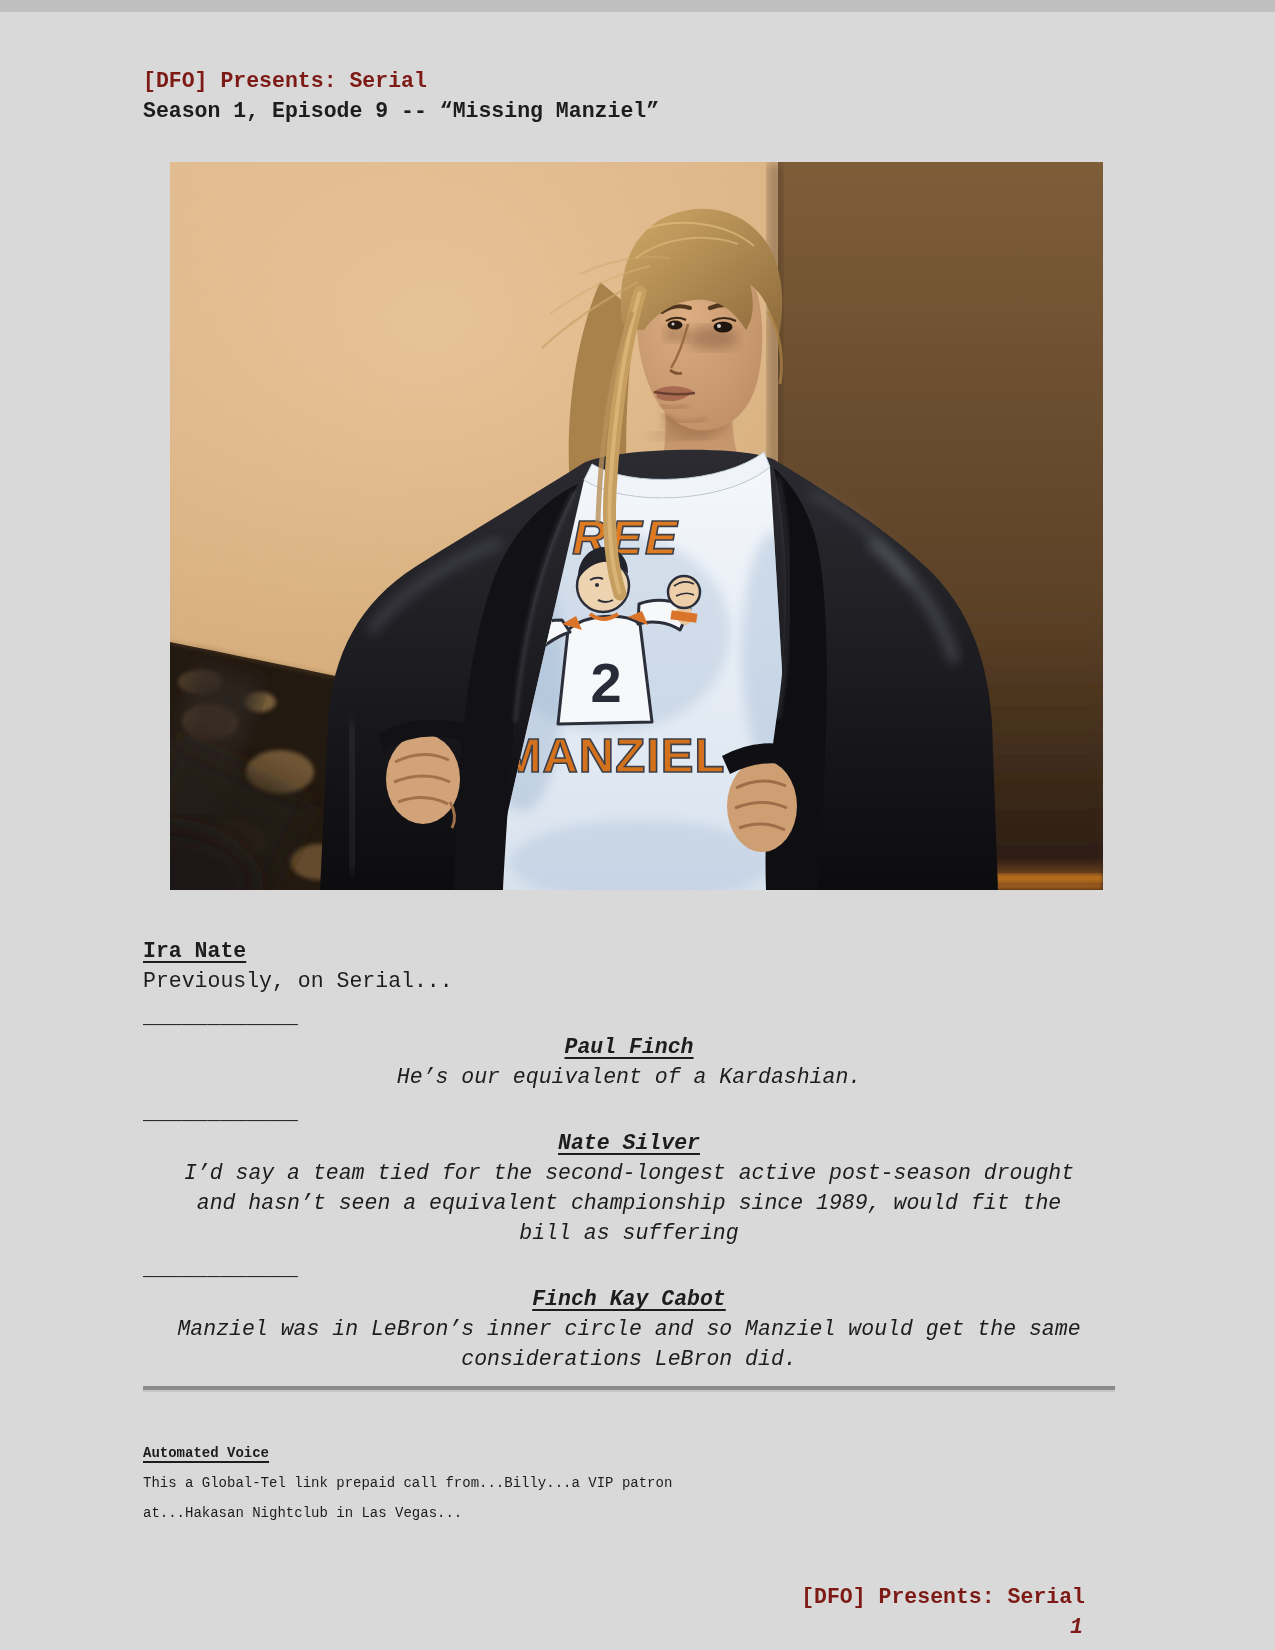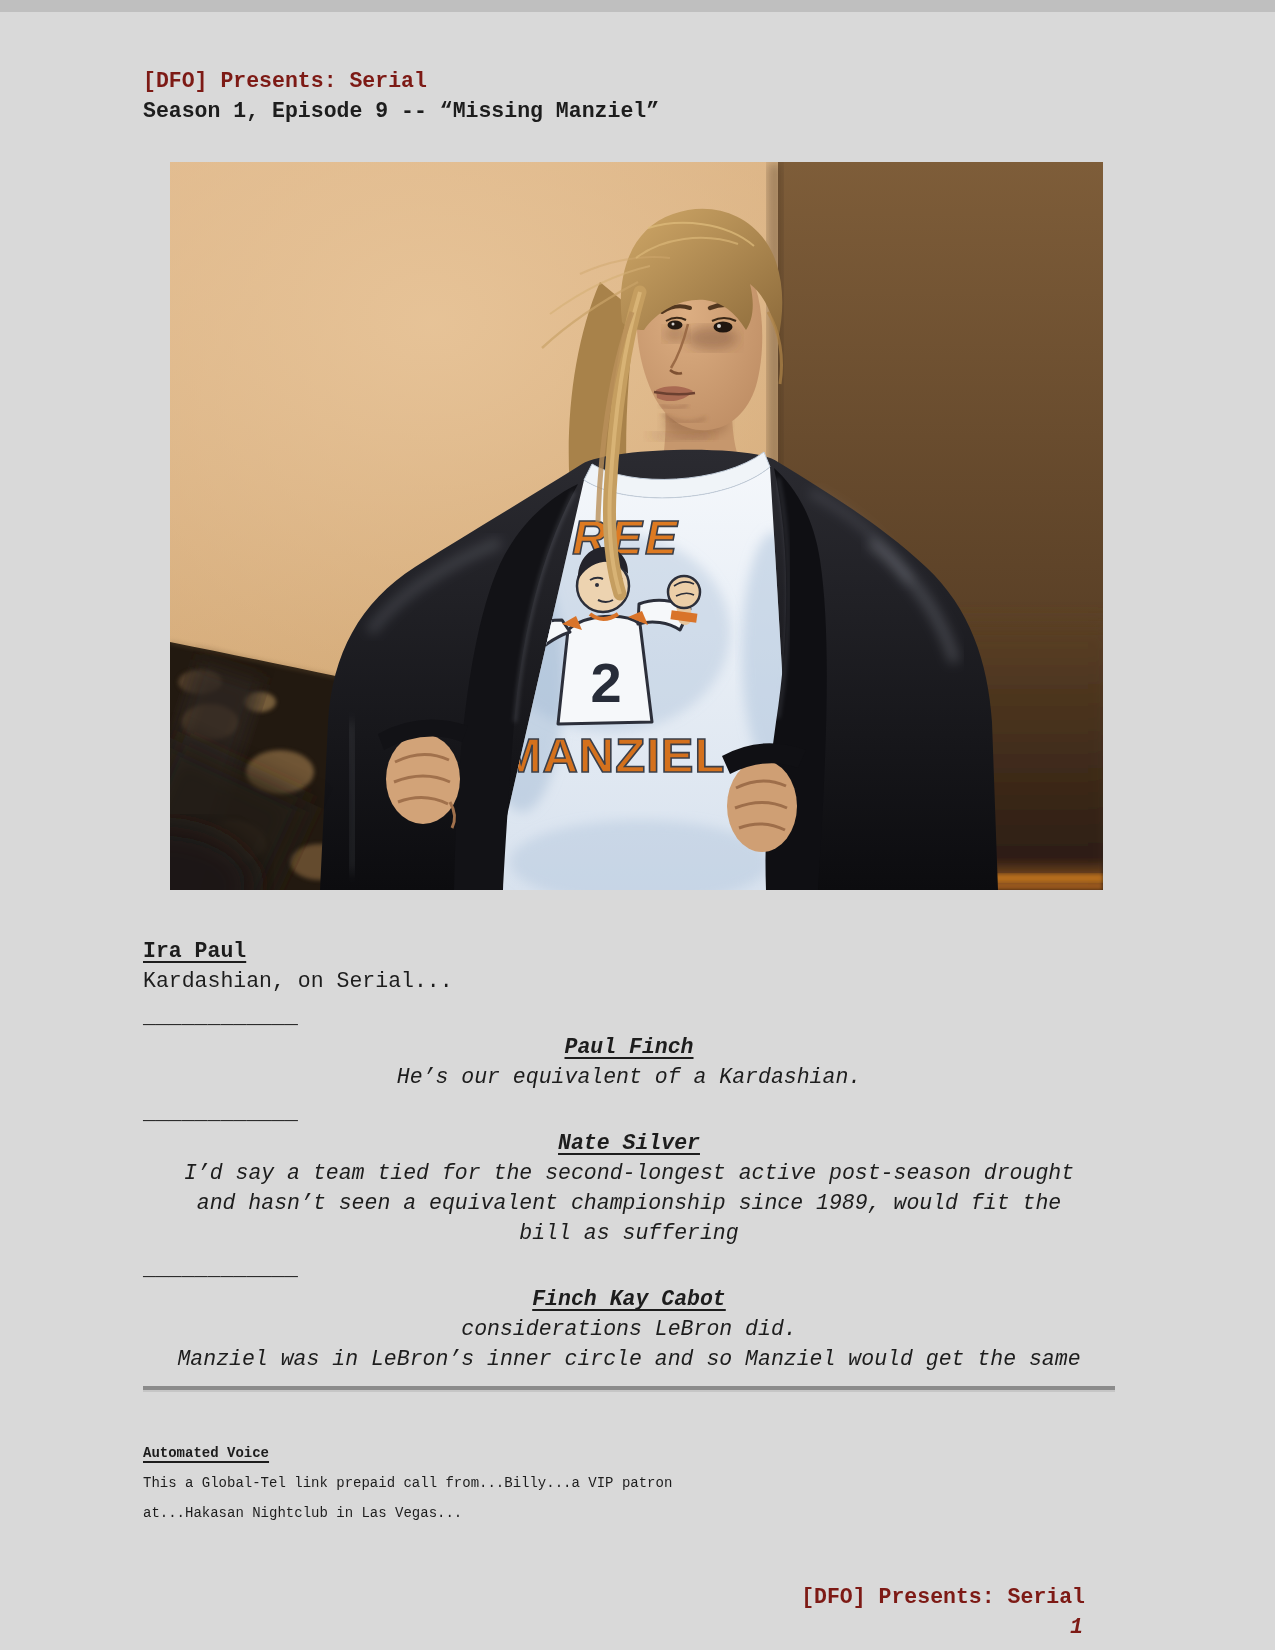--- a/index.html
+++ b/index.html
@@ -233,43 +233,43 @@
           <rect x="-30" y="500" width="70" height="340" fill="#2e2822" opacity="0.8" filter="url(#f10)" transform="rotate(18 0 680)"></rect>
           <rect x="-60" y="590" width="150" height="280" fill="#241e18" opacity="0.85" filter="url(#f14)" transform="rotate(25 0 728)"></rect>
           <ellipse cx="-10" cy="724" rx="95" ry="60" fill="#1c1712" opacity="0.9" filter="url(#f14)"></ellipse>
         </g>
       </svg>
     </div>
 
     <section class="script">
 
       <div class="blk">
-        <div class="speaker">Ira Paul</div>
-        <div class="line">Kardashian, on Serial...</div>
+        <div class="speaker">Ira Nate</div>
+        <div class="line">Previously, on Serial...</div>
       </div>
 
       <div class="blk sep-blk">
         <div class="separator">____________</div>
         <div class="speaker it">Paul Finch</div>
         <div class="line it">He’s our equivalent of a Kardashian.</div>
       </div>
 
       <div class="blk sep-blk">
         <div class="separator">____________</div>
         <div class="speaker it">Nate Silver</div>
         <div class="line it">I’d say a team tied for the second-longest active post-season drought</div>
         <div class="line it">and hasn’t seen a equivalent championship since 1989, would fit the</div>
         <div class="line it">bill as suffering</div>
       </div>
 
       <div class="blk sep-blk">
         <div class="separator">____________</div>
         <div class="speaker it">Finch Kay Cabot</div>
+        <div class="line it">Manziel was in LeBron’s inner circle and so Manziel would get the same</div>
         <div class="line it">considerations LeBron did.</div>
-        <div class="line it">Manziel was in LeBron’s inner circle and so Manziel would get the same</div>
       </div>
 
     </section>
 
     <div class="rule"></div>
 
     <section class="automated">
       <div class="speaker">Automated Voice</div>
       <div class="line">This a Global-Tel link prepaid call from...Billy...a VIP patron</div>
       <div class="line">at...Hakasan Nightclub in Las Vegas...</div>

